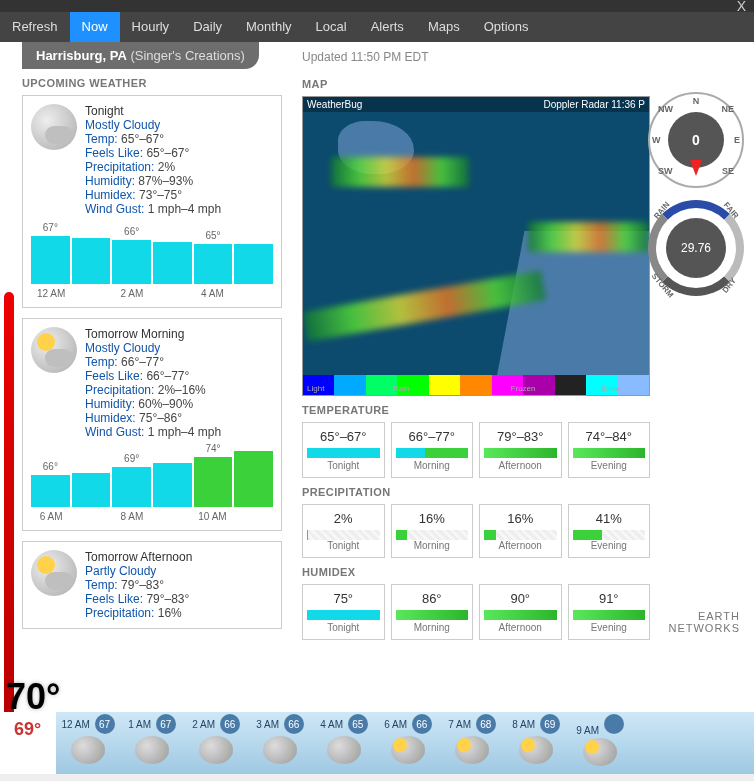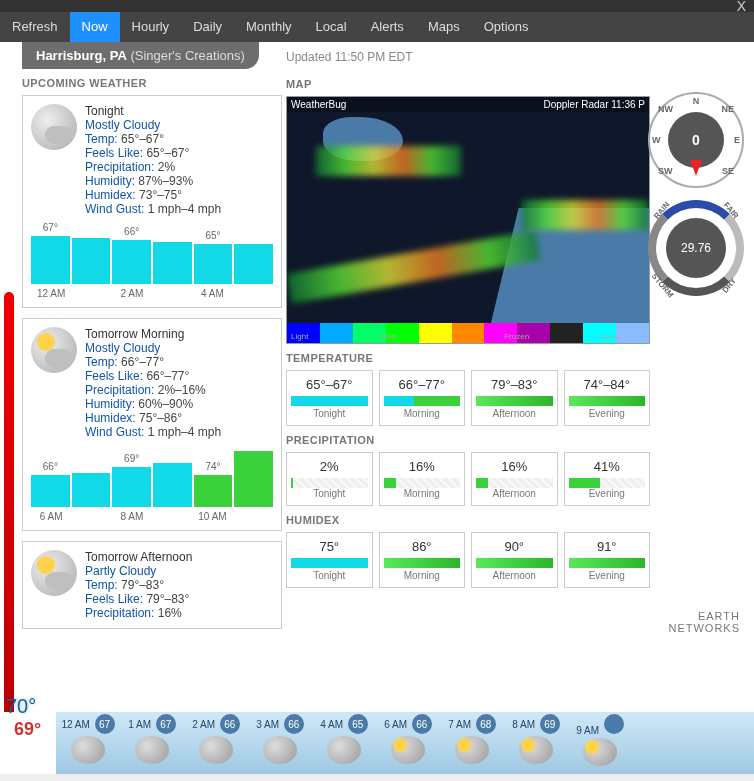--- a/index.html
+++ b/index.html
@@ -5,21 +5,21 @@
 *{margin:0;padding:0;box-sizing:border-box;font-family:Arial,Helvetica,sans-serif}
 body{width:754px;height:781px;background:#000;overflow:hidden}
 .titlebar{height:12px;background:#333;display:flex;justify-content:flex-end;align-items:center}
 .titlebar span{color:#ccc;font-size:14px;padding:0 8px;cursor:pointer}
 .menubar{background:#444;display:flex;height:30px;}
 .menubar .item{color:#ddd;padding:0 12px;font-size:13px;line-height:30px;cursor:pointer}
 .menubar .item.active{background:#1e90ff;color:#fff}
 .main{background:#fff;position:relative;height:670px;display:flex}
 .left-gutter{width:18px;background:#fff;position:relative}
 .left-gutter::after{content:"";position:absolute;top:250px;bottom:0;left:4px;width:10px;background:linear-gradient(#e00,#b00);border-radius:5px 5px 0 0}
-.content{flex:1;display:flex;gap:4px;padding:0 4px}
+.content{flex:1;display:flex;gap:20px;padding:0 4px}
 .loc-tab{background:#6d6d6d;color:#fff;padding:6px 14px;border-radius:0 0 14px 0;font-size:13px;display:inline-block}
 .loc-tab .creator{color:#ddd}
 .updated{font-size:12px;color:#888;padding:8px 0 6px}
 .col-left{width:260px}
 .section-h{font-size:11px;color:#777;font-weight:bold;letter-spacing:.4px;margin:8px 0 6px}
 .card{border:1px solid #ccc;padding:8px;margin-bottom:10px;font-size:12px}
 .card .title{color:#333}
 .card .cond{color:#15a;font-weight:normal}
 .card .row{white-space:nowrap}
 .card .lbl{color:#15a}
@@ -28,21 +28,21 @@
 .iconw{width:46px;height:46px;border-radius:50%;background:radial-gradient(circle at 35% 35%,#eee,#aaa);position:relative;flex:0 0 46px}
 .iconw.sun::before{content:"";position:absolute;left:6px;top:6px;width:18px;height:18px;border-radius:50%;background:#ffd24a}
 .iconw::after{content:"";position:absolute;right:4px;bottom:6px;width:28px;height:18px;border-radius:10px;background:#bfbfbf}
 .minichart{display:flex;align-items:flex-end;height:60px;margin-top:8px;gap:2px}
 .minichart .bar{flex:1;background:#11d9e8;position:relative}
 .minichart .bar.g{background:#3bd13b}
 .minichart .bar .t{position:absolute;top:-14px;left:0;right:0;text-align:center;font-size:10px;color:#666}
 .xlabels{display:flex;font-size:10px;color:#666;margin-top:4px}
 .xlabels span{flex:1;text-align:center}
 .col-right{flex:1;padding-right:100px}
-.map{width:100%;height:248px;background:#0f172a;position:relative;overflow:hidden;border:1px solid #999}
+.map{width:100%;height:300px;background:#0c4a6e;position:relative;overflow:hidden;border:1px solid #999}
 .map .water{position:absolute;right:0;bottom:0;width:45%;height:55%;background:#4a7ba8;clip-path:polygon(20% 0,100% 0,100% 100%,0 100%)}
 .map .lake{position:absolute;left:10%;top:8%;width:22%;height:18%;background:#4a7ba8;border-radius:40% 60% 50% 50%}
 .map .band{position:absolute;height:30px;background:linear-gradient(90deg,#173,#5d3,#dd3,#e72,#5d3,#173);filter:blur(3px);opacity:.8}
 .map .b1{top:20%;left:8%;width:40%}
 .map .b2{bottom:25%;left:0;width:70%;transform:rotate(-10deg)}
 .map .b3{top:42%;right:0;width:35%}
 .map .hdr{position:absolute;top:0;left:0;right:0;display:flex;justify-content:space-between;font-size:10px;color:#fff;background:rgba(0,0,0,.3);padding:2px 4px}
 .map .legend{position:absolute;bottom:0;left:0;right:0;height:20px;background:#222;display:flex}
 .map .legend span{flex:1}
 .legend .c1{background:#00f}.legend .c2{background:#0af}.legend .c3{background:#0f6}.legend .c4{background:#0f0}
@@ -66,21 +66,21 @@
 .barometer{width:96px;height:96px;border-radius:50%;border:8px solid;border-color:#2b4ba8 #bbb #555 #888;position:relative;background:#fff}
 .barometer .inner{position:absolute;inset:10px;border-radius:50%;background:#555;display:flex;align-items:center;justify-content:center;color:#fff;font-size:12px;font-weight:normal}
 .barometer .lbl{position:absolute;font-size:8px;color:#666;font-weight:bold}
 .hourly-strip{background:linear-gradient(#cfe8f7,#9ec9e2);height:62px;display:flex;margin-left:56px;overflow:hidden}
 .hslot{flex:0 0 64px;text-align:center;font-size:10px;color:#246;position:relative;padding-top:2px}
 .hslot .badge{width:20px;height:20px;border-radius:50%;background:#4a7ba8;color:#fff;font-size:10px;display:inline-flex;align-items:center;justify-content:center;margin-left:2px}
 .hslot .ic{width:34px;height:28px;margin:2px auto;background:radial-gradient(circle at 35% 35%,#ddd,#999);border-radius:50%;position:relative}
 .hslot .ic.s::before{content:"";position:absolute;left:2px;top:2px;width:14px;height:14px;background:#ffd24a;border-radius:50%}
 .bottombar{background:#eee;display:flex;gap:4px;padding:4px 0 4px 110px;font-size:12px}
 .bottombar .bitem{padding:3px 12px;color:#444;cursor:pointer}
-.temp-big{position:absolute;left:6px;bottom:-6px;color:#0369a1;font-size:20px;font-weight:normal;z-index:5;text-shadow:0 0 4px rgba(0,0,0,.3)}
+.temp-big{position:absolute;left:6px;bottom:-6px;color:#000000;font-size:36px;font-weight:bold;z-index:5;text-shadow:0 0 4px rgba(0,0,0,.3)}
 .temp-low{position:absolute;left:14px;bottom:-28px;color:#c33;font-size:18px;font-weight:bold;z-index:5}
 .brand{position:absolute;right:14px;bottom:78px;font-size:11px;color:#777;text-align:right;letter-spacing:1px;z-index:2}
 .footer-wrap{position:relative;background:#fff}
 </style>
 </head>
 <body>
 
 <div class="titlebar">
   <span>X</span>
 </div>
@@ -174,21 +174,21 @@
               </div>
               <div class="bar" style="height:34px">
                 <span class="t"></span>
               </div>
               <div class="bar" style="height:40px">
                 <span class="t">69°</span>
               </div>
               <div class="bar" style="height:44px">
                 <span class="t"></span>
               </div>
-              <div class="bar g" style="height:32px">
+              <div class="bar g" style="height:50px">
                 <span class="t">74°</span>
               </div>
               <div class="bar g" style="height:56px">
                 <span class="t"></span>
               </div>
             </div>
             <div class="xlabels">
               <span>6 AM</span>
               <span></span>
               <span>8 AM</span>

